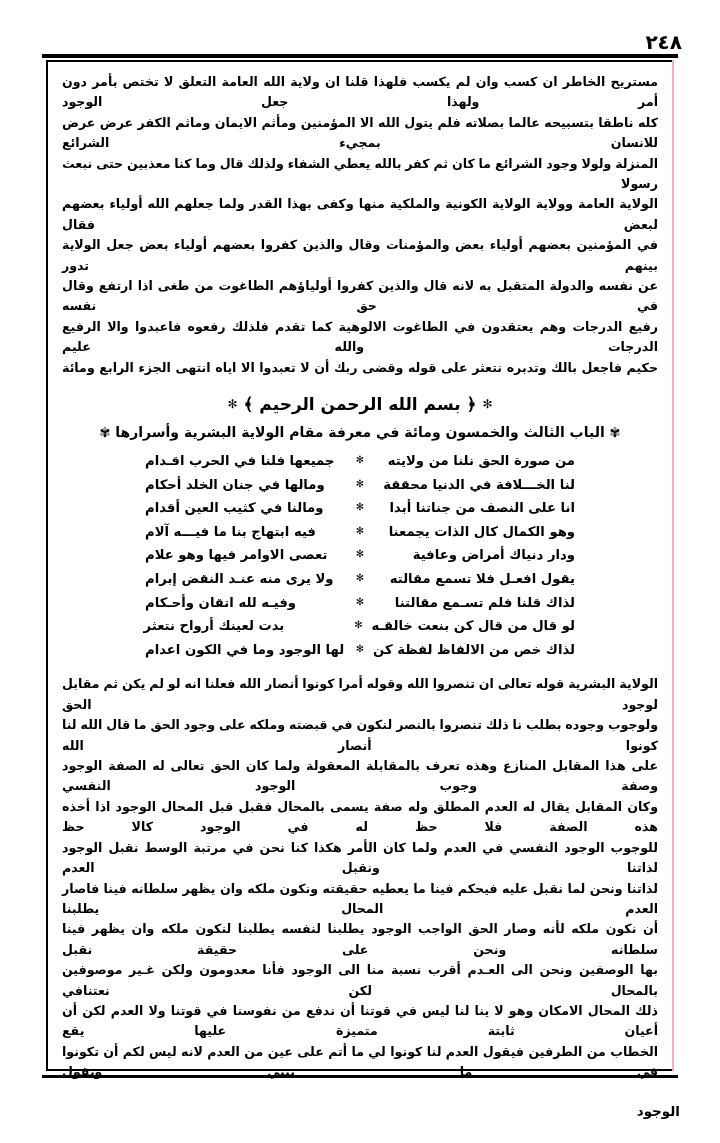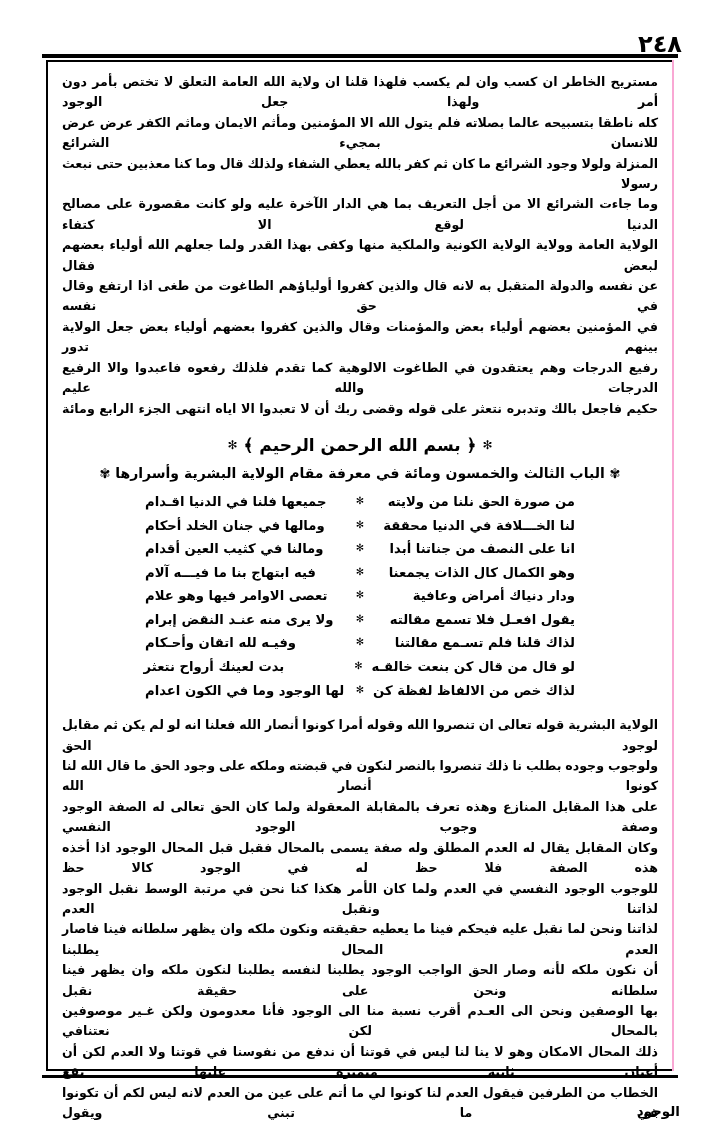--- a/index.html
+++ b/index.html
@@ -12,21 +12,21 @@
     height: 1143px;
     position: relative;
     font-family: "DejaVu Sans", sans-serif;
     color: #000000;
     overflow: hidden;
   }
   .pn-wrap {
     position: absolute;
     top: 30px;
     right: 38px;
-    font-size: 24px;
+    font-size: 20px;
     font-weight: bold;
     direction: rtl;
   }
 
   
   .frame {
     position: absolute;
     top: 60px;
     right: 46px;
     left: 46px;
@@ -168,45 +168,44 @@
   <div class="frame-inner-top"></div>
   <div class="frame-inner-bottom"></div>
   <div class="frame-notch"></div>
 
   <div class="content">
 
     <div class="prose prose-top">
       <p>مستريح الخاطر ان كسب وان لم يكسب فلهذا قلنا ان ولاية الله العامة التعلق لا تختص بأمر دون أمر ولهذا جعل الوجود</p>
       <p>كله ناطقا بتسبيحه عالما بصلاته فلم يتول الله الا المؤمنين ومأثم الايمان وماثم الكفر عرض عرض للانسان بمجيء الشرائع</p>
       <p>المنزلة ولولا وجود الشرائع ما كان ثم كفر بالله يعطي الشفاء ولذلك قال وما كنا معذبين حتى نبعث رسولا</p>
-      <p>وما جاءت الشرائع الا من أجل التعريف بما هي الدار الآخرة عليه ولو كانت مقصورة على مصالح الدنيا لوقع الا كتفاء</p>
       <p>الولاية العامة وولاية الولاية الكونية والملكية منها وكفى بهذا القدر ولما جعلهم الله أولياء بعضهم لبعض فقال</p>
+      <p>في المؤمنين بعضهم أولياء بعض والمؤمنات وقال والذين كفروا بعضهم أولياء بعض جعل الولاية بينهم تدور</p>
       <p>عن نفسه والدولة المتقبل به لانه قال والذين كفروا أولياؤهم الطاغوت من طغى اذا ارتفع وقال في حق نفسه</p>
-      <p>في المؤمنين بعضهم أولياء بعض والمؤمنات وقال والذين كفروا بعضهم أولياء بعض جعل الولاية بينهم تدور</p>
       <p>رفيع الدرجات وهم يعتقدون في الطاغوت الالوهية كما تقدم فلذلك رفعوه فاعبدوا والا الرفيع الدرجات والله عليم</p>
       <p>حكيم فاجعل بالك وتدبره نتعثر على قوله وقضى ربك أن لا تعبدوا الا اياه  انتهى الجزء الرابع ومائة</p>
     </div>
 
     <div class="basmala">
       <span class="star">✻</span>
       <span>﴿ بسم الله الرحمن الرحيم ﴾</span>
       <span class="star">✻</span>
     </div>
 
     <div class="chapter-title">
       <span class="star">✾</span>
       <span>الباب الثالث والخمسون ومائة في معرفة مقام الولاية البشرية وأسرارها</span>
       <span class="star">✾</span>
     </div>
 
     <div class="poem">
       <div class="verse">
         <span class="hemistich first">من صورة الحق نلنا من ولايته</span>
         <span class="verse-sep">✻</span>
-        <span class="hemistich second">جميعها فلنا في الدنيا اقـدام</span>
+        <span class="hemistich second">جميعها فلنا في الحرب اقـدام</span>
       </div>
       <div class="verse">
         <span class="hemistich first">لنا الخـــلافة في الدنيا محققة</span>
         <span class="verse-sep">✻</span>
         <span class="hemistich second">ومالها في جنان الخلد أحكام</span>
       </div>
       <div class="verse">
         <span class="hemistich first">انا على النصف من جناتنا أبدا</span>
         <span class="verse-sep">✻</span>
         <span class="hemistich second">ومالنا في كثيب العين أقدام</span>

